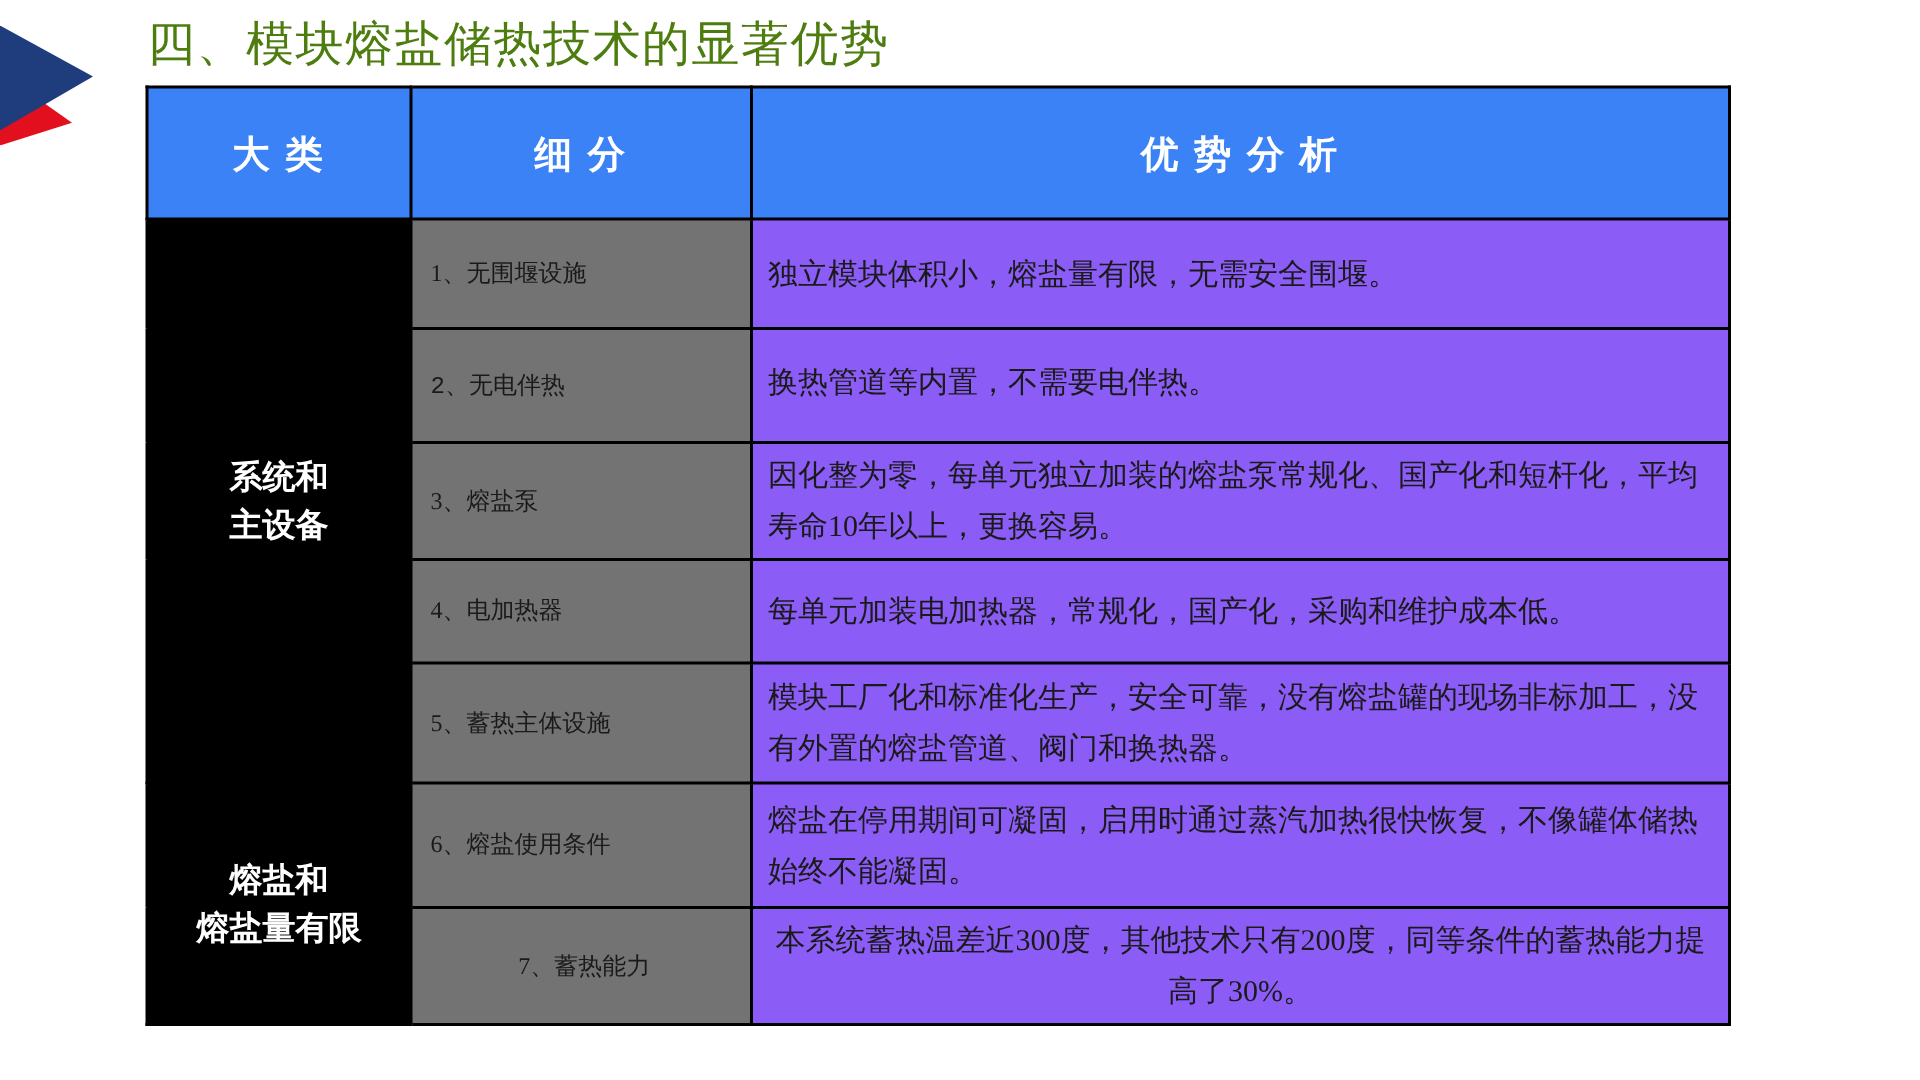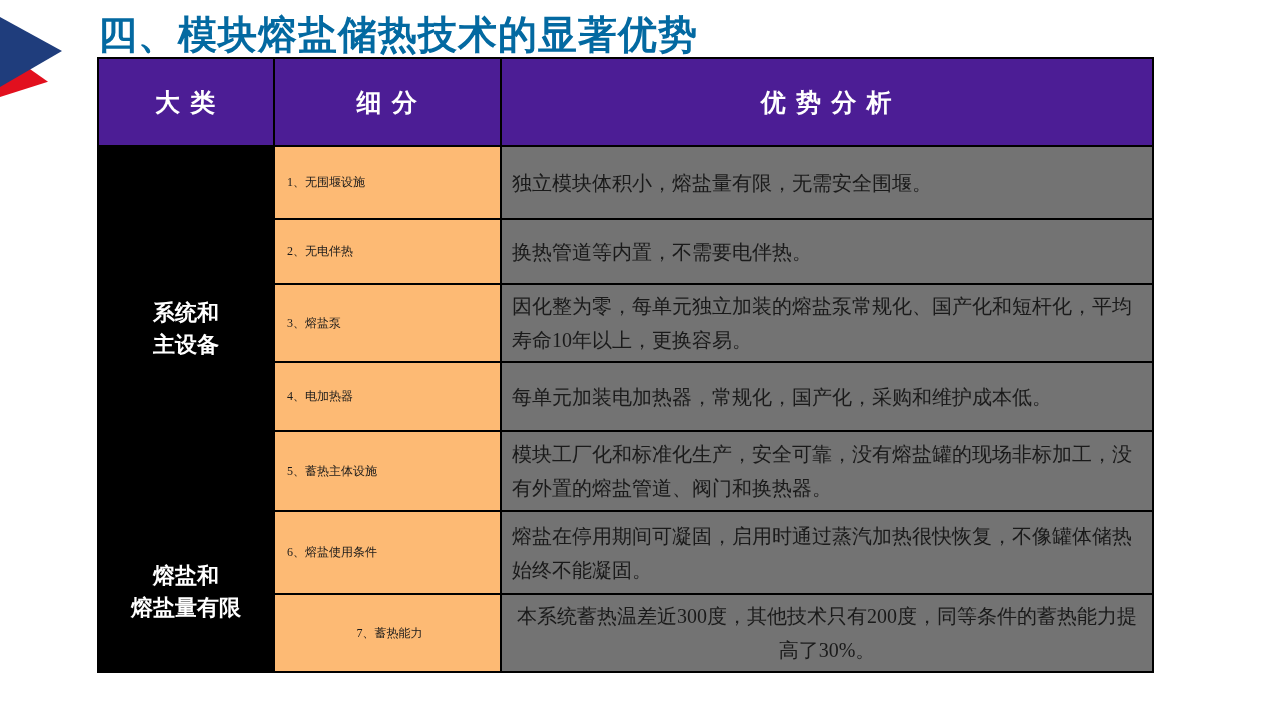--- a/index.html
+++ b/index.html
@@ -20,23 +20,23 @@
   }
   .deco-blue {
     left: 0; top: 17px; width: 62px; height: 70px;
     background: #1f3d7c;
     clip-path: polygon(0 0, 100% 48.5%, 0 100%);
   }
 
   .slide-title {
     position: absolute;
     left: 98px; top: 8px;
-    font-size: 39px;
-    font-weight: bold;
-    color: #0369a1;
+    font-size: 32px;
+    font-weight: normal;
+    color: #4d7c0f;
     letter-spacing: 1px;
     white-space: nowrap;
   }
 
   table.adv {
     position: absolute;
     left: 97px; top: 57px;
     width: 1055px;
     border-collapse: collapse;
     table-layout: fixed;
@@ -44,53 +44,53 @@
   table.adv col.c1 { width: 176px; }
   table.adv col.c2 { width: 227px; }
   table.adv col.c3 { width: 652px; }
 
   table.adv th, table.adv td {
     border: 2px solid #000000;
   }
 
   table.adv thead tr { height: 88px; }
   table.adv th {
-    background: #4c1d95;
+    background: #3b82f6;
     color: #ffffff;
     font-size: 25px;
     font-weight: bold;
     text-align: center;
     letter-spacing: 2px;
   }
 
   td.cat {
     background: #000000;
     color: #ffffff;
     font-size: 22px;
     font-weight: bold;
     text-align: center;
     vertical-align: middle;
     line-height: 32px;
   }
   td.cat span { display: block; }
 
   td.sub {
-    font-size: 12px;
+    font-size: 16px;
     color: #1a1a1a;
     padding: 4px 8px 4px 12px;
     vertical-align: middle;
-    background: #fdba74;
+    background: #737373;
   }
   td.ana {
     font-size: 20px;
     color: #1a1a1a;
     line-height: 34px;
     padding: 4px 10px 4px 10px;
     vertical-align: middle;
-    background: #737373;
+    background: #8b5cf6;
   }
 </style>
 </head>
 <body>
 
 <div class="deco deco-red"></div>
 <div class="deco deco-blue"></div>
 
 <div class="slide-title">四、模块熔盐储热技术的显著优势</div>
 
@@ -109,21 +109,21 @@
   </thead>
   <tbody>
     <tr style="height:73px;">
       <td class="cat" rowspan="5">
         <span>系统和</span>
         <span>主设备</span>
       </td>
       <td class="sub">1、无围堰设施</td>
       <td class="ana">独立模块体积小，熔盐量有限，无需安全围堰。</td>
     </tr>
-    <tr style="height:65px;">
+    <tr style="height:76px;font-family:Liberation Mono, monospace;">
       <td class="sub">2、无电伴热</td>
       <td class="ana">换热管道等内置，不需要电伴热。</td>
     </tr>
     <tr style="height:69px;padding-left:12px;">
       <td class="sub">3、熔盐泵</td>
       <td class="ana">因化整为零，每单元独立加装的熔盐泵常规化、国产化和短杆化，平均寿命10年以上，更换容易。</td>
     </tr>
     <tr style="height:69px;">
       <td class="sub">4、电加热器</td>
       <td class="ana">每单元加装电加热器，常规化，国产化，采购和维护成本低。</td>

